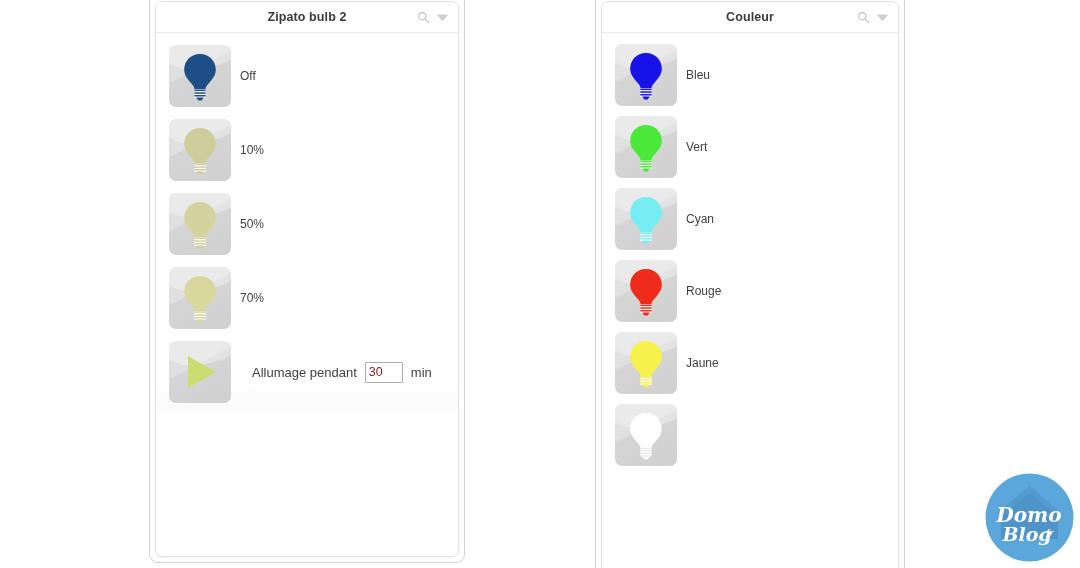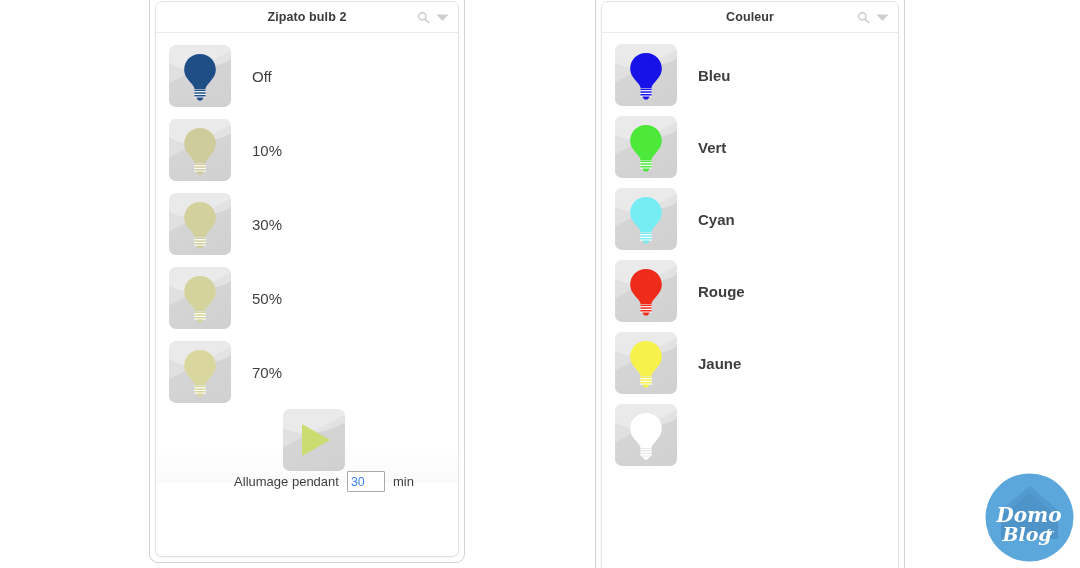--- a/index.html
+++ b/index.html
@@ -88,21 +88,21 @@
   }
   .frame.left .card-body { background: linear-gradient(180deg,#ffffff 0%,#ffffff 92%,#fafafa 100%); }
 
   .row {
     display: flex;
     align-items: center;
     height: 74px;
     padding-left: 13px;
     box-sizing: border-box;
   }
-  .frame.right .row { height: 72px; font-weight: bold; }
+  .frame.right .row { height: 72px; }
 
   .tile {
     position: relative;
     width: 62px;
     height: 62px;
     min-width: 62px;
     border-radius: 7px;
     overflow: hidden;
     background: linear-gradient(152deg, #e0e0e0 0%, #e0e0e0 40%, #d5d5d5 41%, #d0d0d0 100%);
     cursor: pointer;
@@ -118,43 +118,43 @@
     height: 78%;
     background: rgba(255,255,255,0.33);
     border-radius: 0 0 60% 40%;
     transform: rotate(-8deg);
     pointer-events: none;
   }
 
   .tile svg { position: relative; z-index: 2; display: block; }
 
   .row-label {
-    margin-left: 21px;
-    font-size: 15px;
+    margin-left: 9px;
+    font-size: 12px;
     color: #3f3f3f;
     user-select: none;
   }
 
   
-  .timer-row { padding-left: 13px; flex-direction: column; }
+  .timer-row { padding-left: 13px; }
   .timer-text {
     margin-left: 21px;
     font-size: 13px;
     color: #3f3f3f;
     display: flex;
     align-items: center;
     gap: 8px;
     white-space: nowrap;
   }
   .timer-input {
     width: 30px;
     height: 19px;
     font-size: 12.5px;
     font-family: "Liberation Sans", sans-serif;
-    color: #3b82f6;
+    color: #7f1d1d;
     border: 1px solid #aaaaaa;
     background: #ffffff;
     padding: 0 3px;
     box-sizing: content-box;
     border-radius: 1px;
     outline: none;
   }
   .timer-unit { color: #3f3f3f; font-size: 13px; }
 
   
@@ -215,33 +215,20 @@
               <rect x="25.4" y="44.6" width="11.2" height="8.2" fill="#ffffff"></rect>
               <rect x="25.4" y="44.6" width="11.2" height="1.5" fill="#CFCC9B"></rect>
               <rect x="25.4" y="47.3" width="11.2" height="1.5" fill="#CFCC9B"></rect>
               <rect x="25.4" y="50.0" width="11.2" height="1.5" fill="#CFCC9B"></rect>
               <path d="M27.2 52.6 L34.8 52.6 L32.6 55.6 L29.4 55.6 Z" fill="#CFCC9B"></path>
             </svg>
           </div>
           <span class="row-label">10%</span>
         </div>
 
-        <div class="row">
-          <div class="tile">
-            <svg width="62" height="62" viewBox="0 0 62 62">
-              <path d="M31 9 C21.8 9 15.2 16.1 15.2 24.6 C15.2 30.6 18.6 34.3 21.9 37.9 C23.9 40.1 25.2 41.9 25.6 44.1 L36.4 44.1 C36.8 41.9 38.1 40.1 40.1 37.9 C43.4 34.3 46.8 30.6 46.8 24.6 C46.8 16.1 40.2 9 31 9 Z" fill="#D2D09C"></path>
-              <rect x="25.4" y="44.6" width="11.2" height="8.2" fill="#ffffff"></rect>
-              <rect x="25.4" y="44.6" width="11.2" height="1.5" fill="#D2D09C"></rect>
-              <rect x="25.4" y="47.3" width="11.2" height="1.5" fill="#D2D09C"></rect>
-              <rect x="25.4" y="50.0" width="11.2" height="1.5" fill="#D2D09C"></rect>
-              <path d="M27.2 52.6 L34.8 52.6 L32.6 55.6 L29.4 55.6 Z" fill="#D2D09C"></path>
-            </svg>
-          </div>
-          <span class="row-label">30%</span>
-        </div>
 
         <div class="row">
           <div class="tile">
             <svg width="62" height="62" viewBox="0 0 62 62">
               <path d="M31 9 C21.8 9 15.2 16.1 15.2 24.6 C15.2 30.6 18.6 34.3 21.9 37.9 C23.9 40.1 25.2 41.9 25.6 44.1 L36.4 44.1 C36.8 41.9 38.1 40.1 40.1 37.9 C43.4 34.3 46.8 30.6 46.8 24.6 C46.8 16.1 40.2 9 31 9 Z" fill="#D5D39D"></path>
               <rect x="25.4" y="44.6" width="11.2" height="8.2" fill="#ffffff"></rect>
               <rect x="25.4" y="44.6" width="11.2" height="1.5" fill="#D5D39D"></rect>
               <rect x="25.4" y="47.3" width="11.2" height="1.5" fill="#D5D39D"></rect>
               <rect x="25.4" y="50.0" width="11.2" height="1.5" fill="#D5D39D"></rect>
               <path d="M27.2 52.6 L34.8 52.6 L32.6 55.6 L29.4 55.6 Z" fill="#D5D39D"></path>

